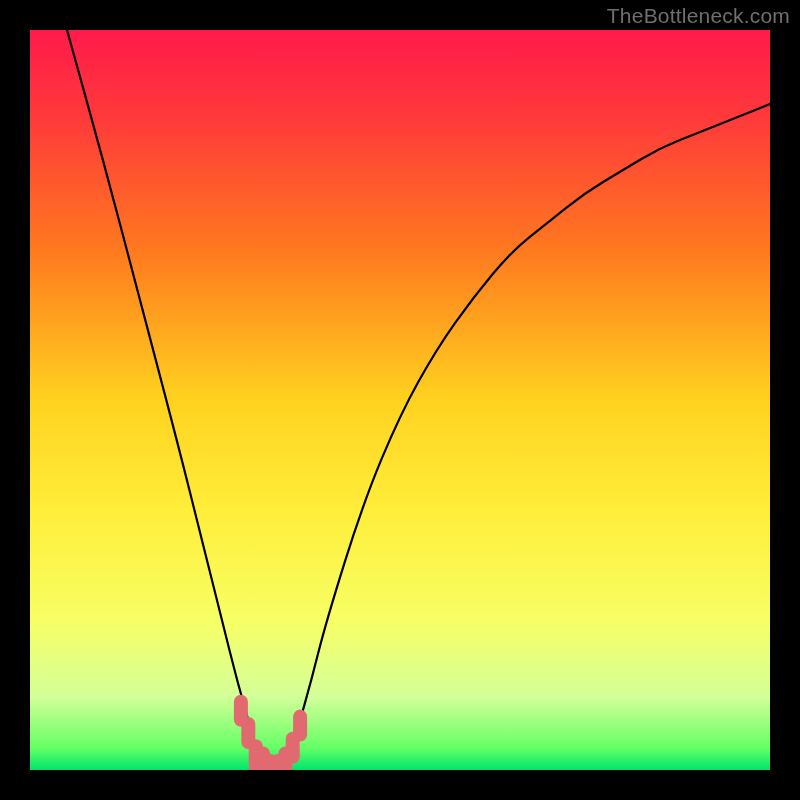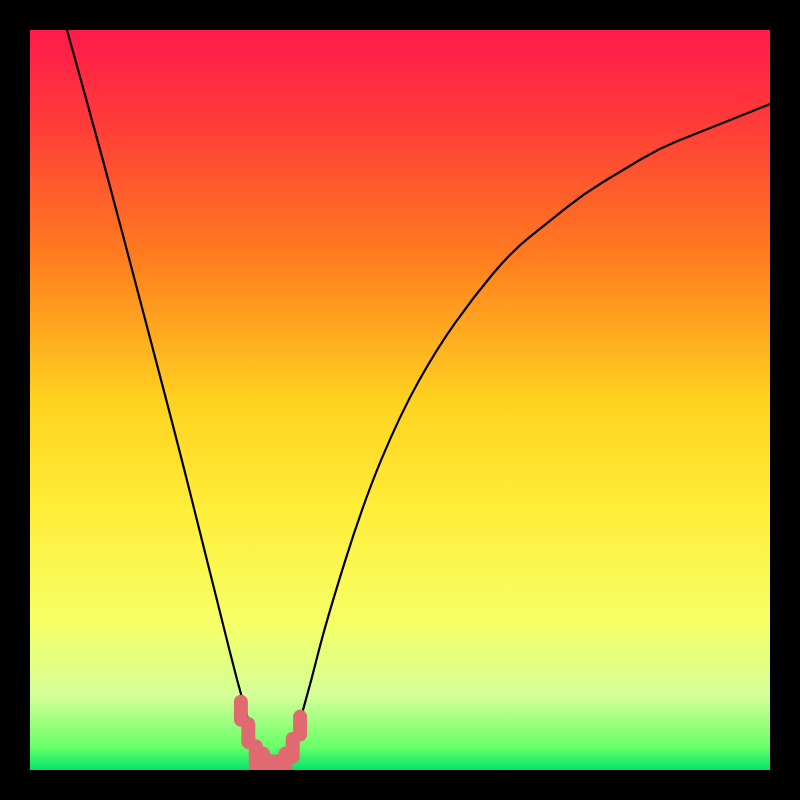--- a/index.html
+++ b/index.html
@@ -37,20 +37,21 @@
     letter-spacing: 0.2px;
   }
   svg {
     display: block;
   }
 </style>
 </head>
 <body>
 
 <div class="frame">
+  <div class="attribution">TheBottleneck.com</div>
   <div class="plot">
     <svg id="chart-svg" width="740" height="740" viewBox="0 0 740 740" preserveAspectRatio="none">
       <defs>
         <linearGradient id="bg-grad" x1="0" y1="0" x2="0" y2="1">
             <stop offset="0%" stop-color="#ff1a4b"></stop>
             <stop offset="12%" stop-color="#ff3a3a"></stop>
             <stop offset="30%" stop-color="#ff7a1f"></stop>
             <stop offset="50%" stop-color="#ffd21f"></stop>
             <stop offset="65%" stop-color="#ffee3a"></stop>
             <stop offset="80%" stop-color="#f7ff66"></stop>

